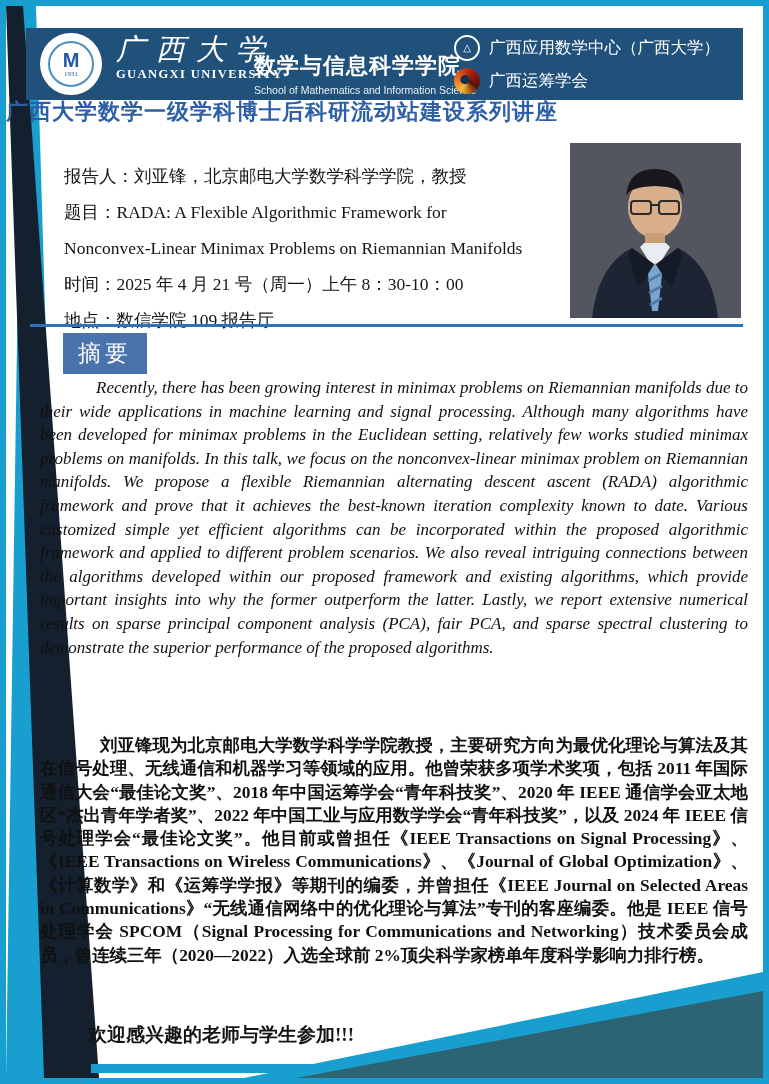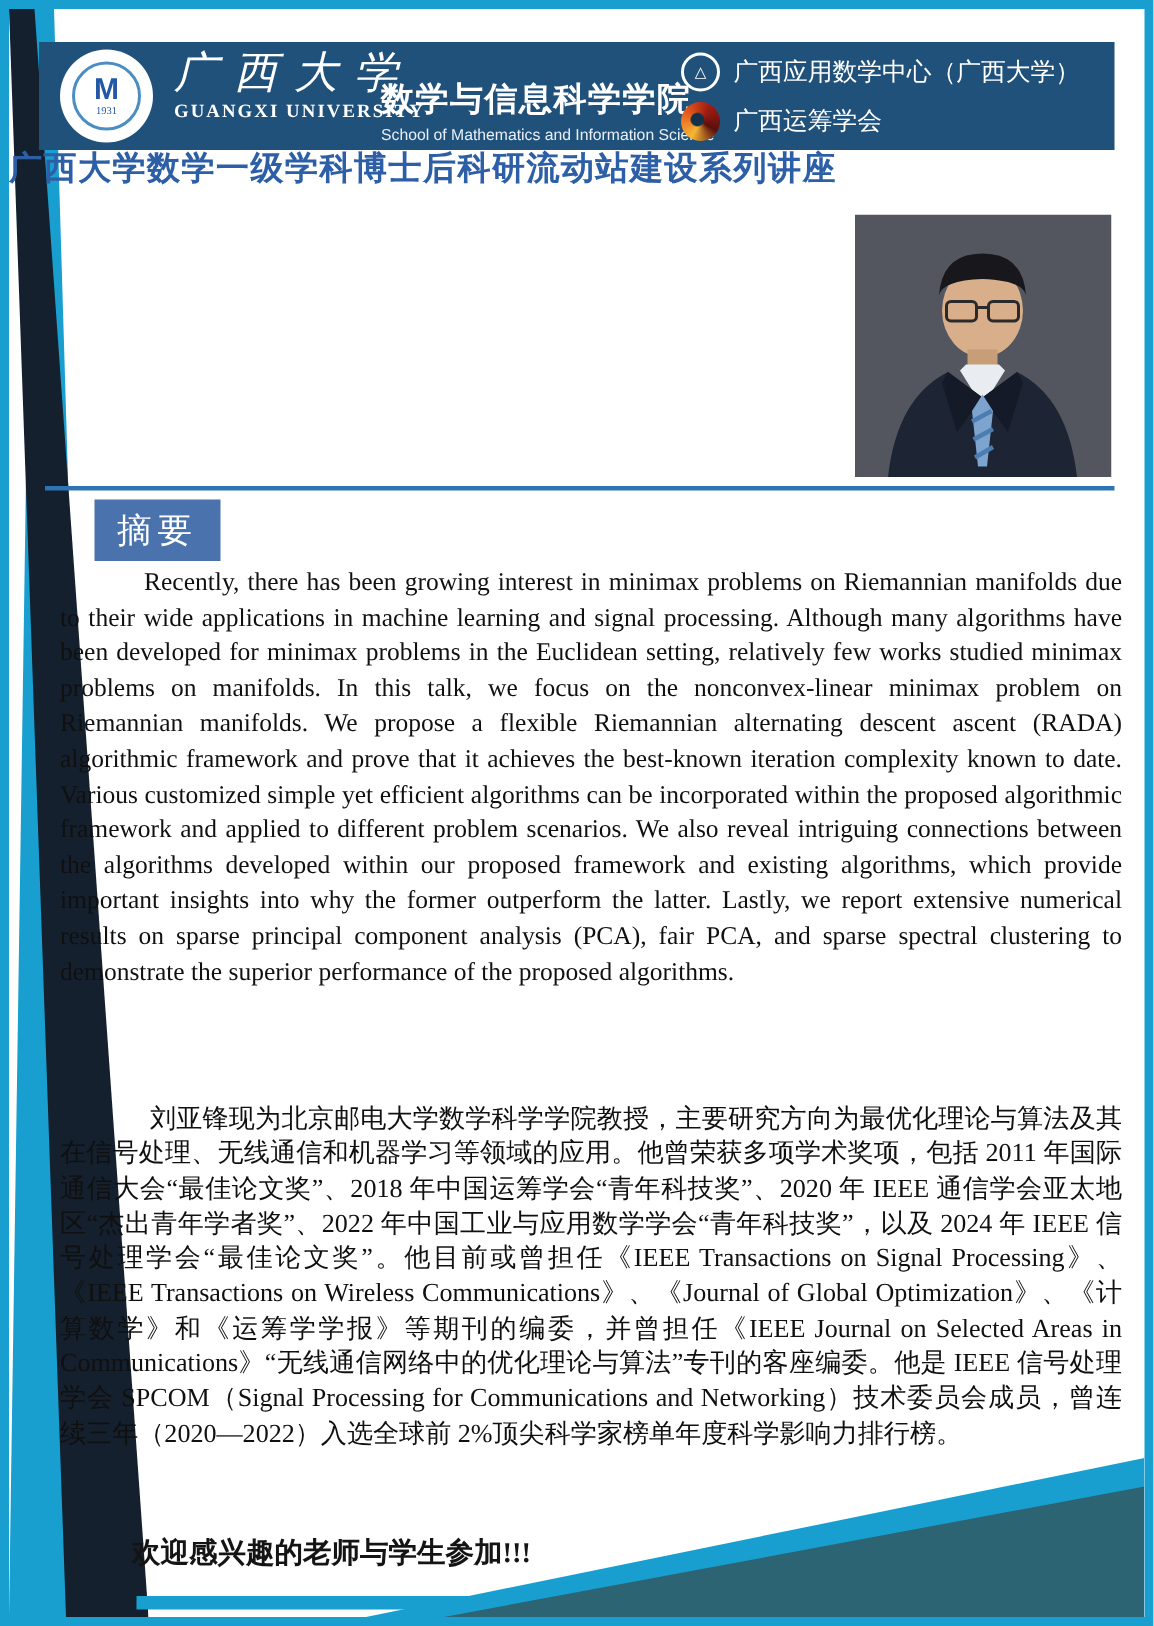--- a/index.html
+++ b/index.html
@@ -51,22 +51,22 @@
   .photo { position:absolute; left:564px; top:137px; width:171px; height:175px; }
   .rule { position:absolute; left:24px; top:318px; width:713px; height:3px; background:#2e74b5; }
 
   .badge { position:absolute; background:var(--badge_blue,#4a72ad); color:#ffffff;
            font-size:23px; letter-spacing:4px; padding:5px 15px; font-family:Liberation Serif, serif; }
   .badge-abstract { left:57px; top:327px; }
   .badge-bio { left:57px; top:687px; }
 
   .body-text { position:absolute; left:34px; width:708px; margin:0; color:#101010;
                text-align:justify; }
-  .abstract { top:370px; font-size:17px; line-height:23.6px; text-indent:56px; }
-  .bio { top:728px; font-size:17.4px; line-height:23.3px; text-indent:60px; }
+  .abstract { top:370px; font-size:17px; line-height:23.6px; text-indent:56px;font-style:italic; }
+  .bio { top:728px; font-size:17.4px; line-height:23.3px; text-indent:60px;font-weight:bold; }
   .welcome { position:absolute; left:82px; top:1016px; margin:0; font-size:19px; font-weight:bold; color:#141414; }
 </style>
 </head>
 <body>
 
 <div class="page">
 
   <div class="deco cyan-band"></div>
   <div class="deco navy-band"></div>
   <div class="bottom-line"></div>
@@ -95,20 +95,27 @@
       </div>
       <div class="partner">
         <span class="plogo p2"></span>
         <span>广西运筹学会</span>
       </div>
     </div>
   </header>
 
   <h1 class="title">广西大学数学一级学科博士后科研流动站建设系列讲座</h1>
 
+  <section class="info">
+    <div>报告人：刘亚锋，北京邮电大学数学科学学院，教授</div>
+    <div>题目：RADA: A Flexible Algorithmic Framework for</div>
+    <div>Nonconvex-Linear Minimax Problems on Riemannian Manifolds</div>
+    <div>时间：2025 年 4 月 21 号（周一）上午 8：30-10：00</div>
+    <div>地点：数信学院 109 报告厅</div>
+  </section>
 
   <div class="photo">
     <svg width="171" height="175" viewBox="0 0 171 175" xmlns="http://www.w3.org/2000/svg">
       <rect width="171" height="175" fill="#53565e"></rect>
       <ellipse cx="85" cy="64" rx="27" ry="31" fill="#d8af8a"></ellipse>
       <path d="M56 54 Q58 26 85 26 Q112 26 114 54 Q112 44 85 43 Q58 44 56 54 Z" fill="#17171c"></path>
       <g stroke="#2a2a2a" stroke-width="2" fill="none">
         <rect x="61" y="58" width="20" height="13" rx="3"></rect>
         <rect x="89" y="58" width="20" height="13" rx="3"></rect>
         <line x1="81" y1="62" x2="89" y2="62"></line>

